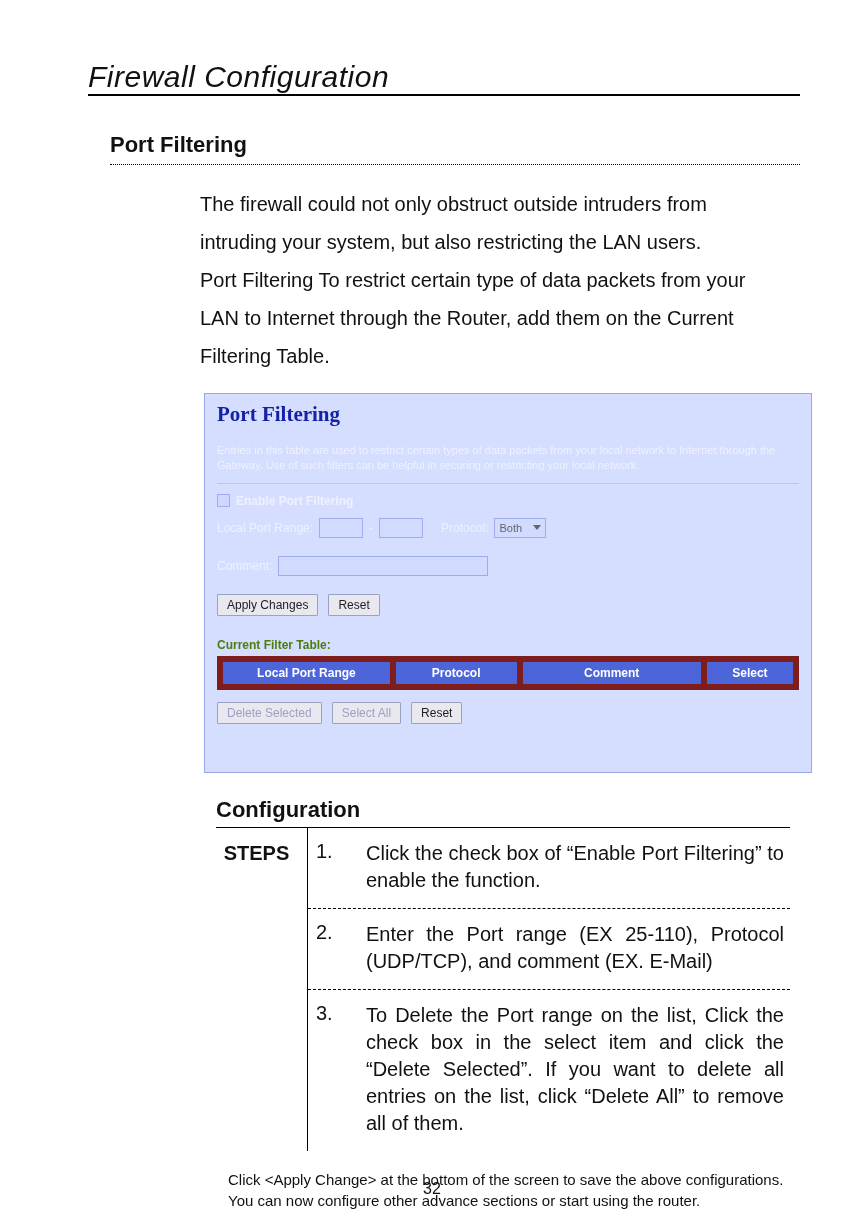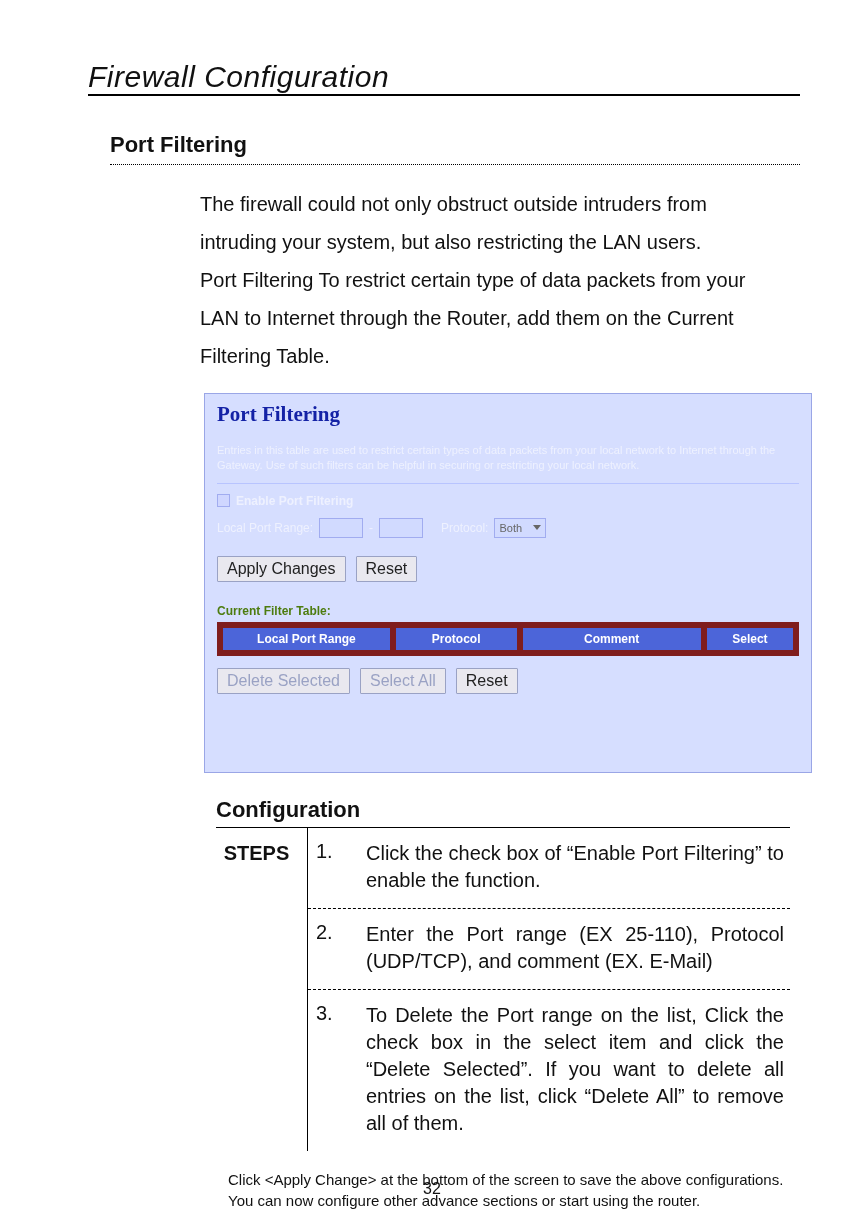--- a/index.html
+++ b/index.html
@@ -83,21 +83,21 @@
     height: 20px; background: #d1daff; border: 1px solid #a1acf0;
   }
   .shot-input.sm { width: 44px; }
   .shot-input.md { width: 210px; }
   .shot-input.sel { width: 52px; display:inline-flex; align-items:center; padding:0 4px; color:#666; font-size:11px; justify-content:space-between; }
   .dash { color:#eef1ff; }
 
   .shot-btns { margin-top: 18px; display:flex; gap:10px; }
   .shot-btn {
     background: #e9e8ef; color: #222; border: 1px solid #9aa2c4;
-    font-size: 16px; padding: 3px 9px; border-radius: 1px;
+    font-size: 12px; padding: 3px 9px; border-radius: 1px;
   }
   .shot-btn.ghost {
     color: #9aa2c4;
   }
 
   .shot-tbltitle { color:#4d7c0f; font-size:12px; margin-top: 22px; font-weight:700; }
   .shot-table {
     margin-top: 4px; width: 100%; border-collapse: collapse;
   }
   .shot-table th {
@@ -191,20 +191,24 @@
         <div class="shot-row">
           <span>Local Port Range:</span>
           <span class="shot-input sm"></span>
           <span class="dash">-</span>
           <span class="shot-input sm"></span>
           <span style="margin-left:12px">Protocol:</span>
           <span class="shot-input sel">
             <span>Both</span>
             <span class="chev"></span>
           </span>
+        </div>
+        <div class="shot-row" style="margin-top:18px">
+          <span>Comment:</span>
+          <span class="shot-input md"></span>
         </div>
 
         <div class="shot-btns">
           <span class="shot-btn">Apply Changes</span>
           <span class="shot-btn">Reset</span>
         </div>
 
         <div class="shot-tbltitle">Current Filter Table:</div>
         <table class="shot-table">
           <tbody>

